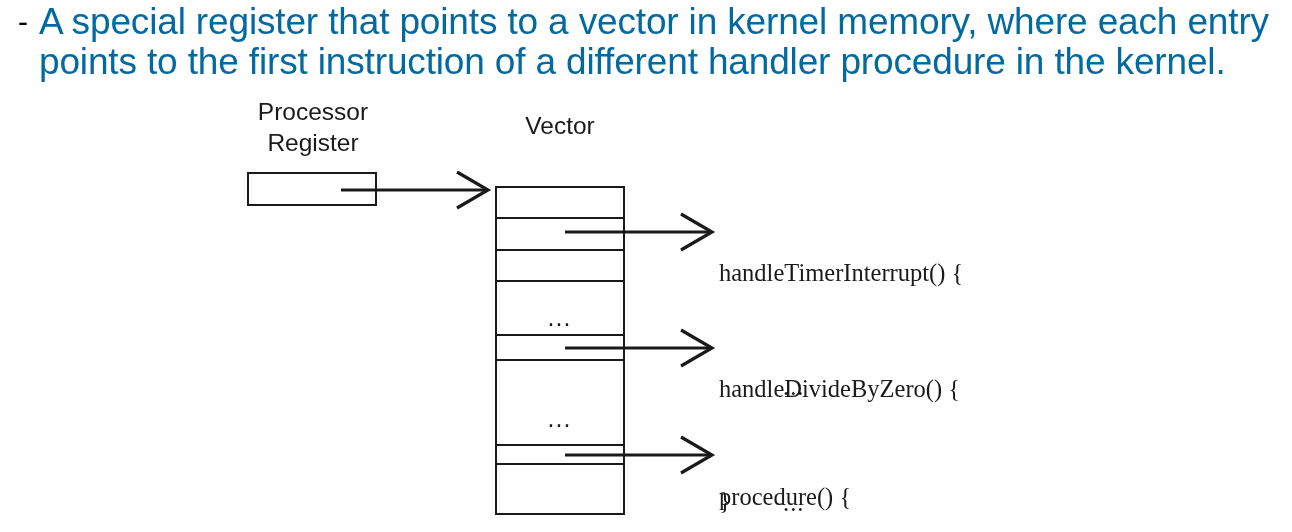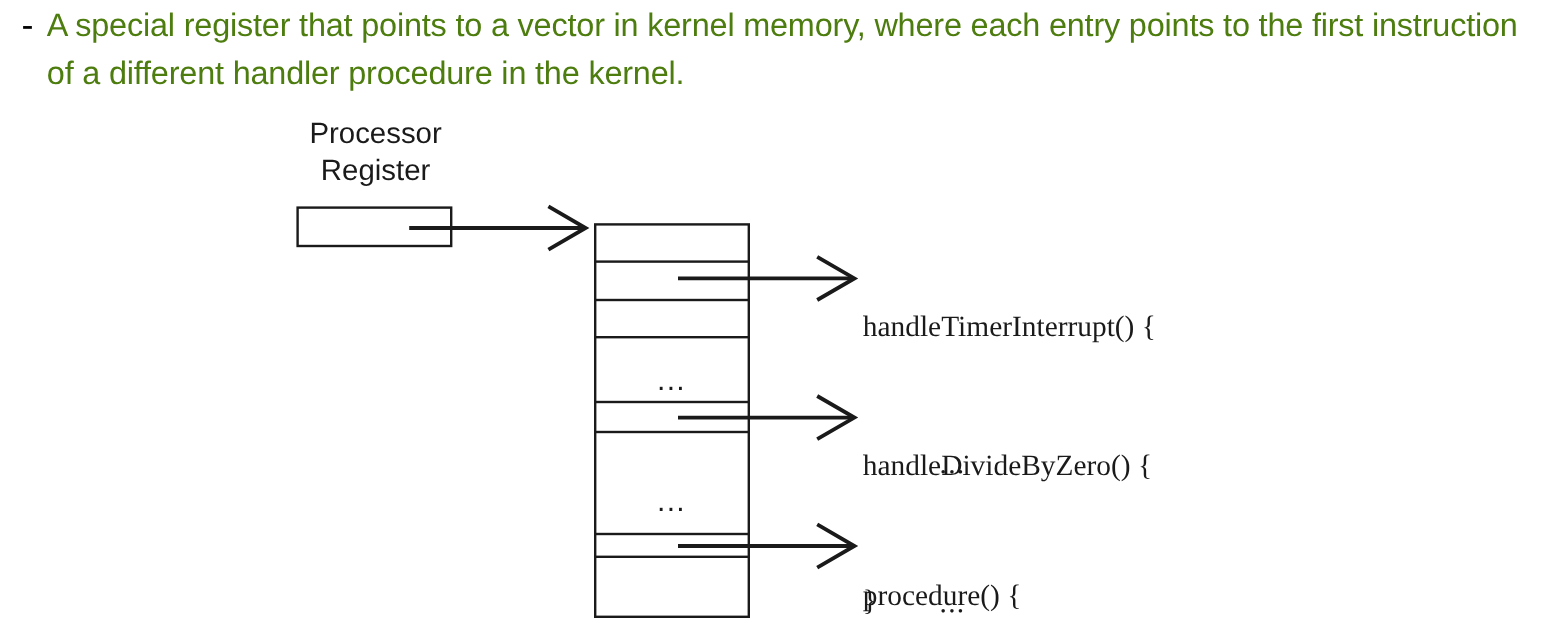--- a/index.html
+++ b/index.html
@@ -33,24 +33,24 @@
   }
   #bullet-dash {
     flex: 0 0 auto;
     font-size: 30px;
     line-height: 40px;
     padding-right: 11px;
     color: #000;
   }
   #bullet-text {
     flex: 1 1 auto;
-    font-size: 27px;
+    font-size: 37px;
     line-height: 39.5px;
     letter-spacing: -0.15px;
-    color: #4d7c0f;
+    color: #0369a1;
     font-family: "Liberation Sans", sans-serif;
   }
 
   
   #diagram {
     position: absolute;
     left: 0;
     top: 0;
     width: 1292px;
     height: 532px;
@@ -158,20 +158,21 @@
 
     <div class="dlabel" id="proc-label">
       <div>Processor</div>
       <div>Register</div>
     </div>
     <div id="register-box">
       <span></span>
     </div>
 
     <div class="dlabel" id="vector-label">
+      <div>Vector</div>
     </div>
 
     <div id="vector-table">
       <div class="vrow" style="top:-2.5px;height:33px;"></div>
       <div class="vrow" style="top:30.5px;height:32px;"></div>
       <div class="vrow" style="top:62.5px;height:31px;"></div>
       <div class="vrow" style="top:93.5px;height:54px;"></div>
       <div class="vdots" style="top:124px;">...</div>
       <div class="vrow" style="top:147.5px;height:25px;"></div>
       <div class="vrow" style="top:172.5px;height:85px;"></div>

